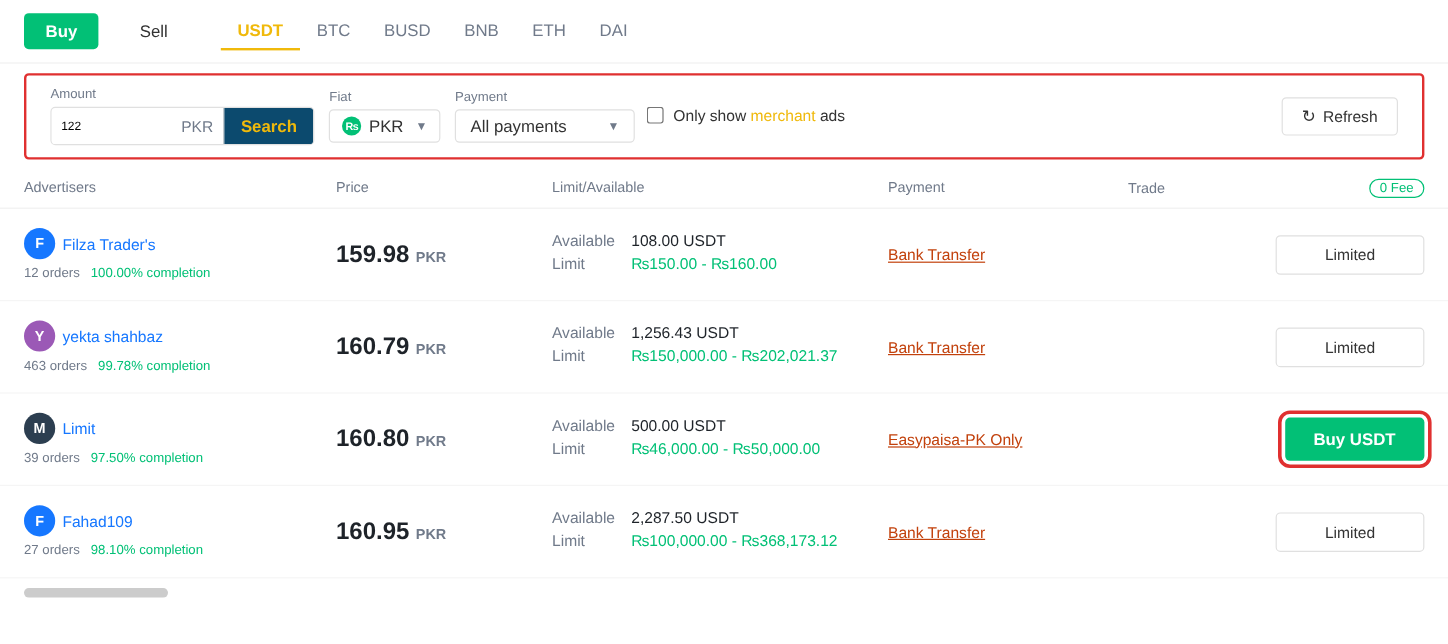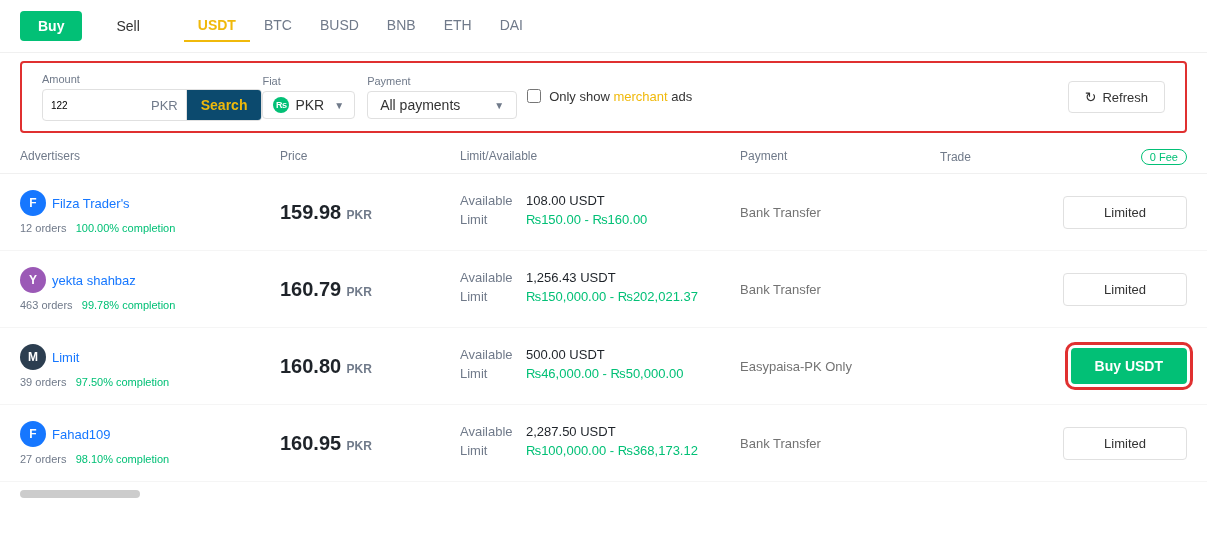--- a/index.html
+++ b/index.html
@@ -56,21 +56,21 @@
     .price-col { flex: 0 0 180px; font-size: 20px; font-weight: 600; color: #1E2329; }
     .price-currency { font-size: 12px; color: #707A8A; margin-left: 2px; }
 
     .limit-col { flex: 0 0 280px; }
     .limit-row { display: flex; gap: 8px; margin-bottom: 4px; font-size: 13px; }
     .limit-label { color: #707A8A; min-width: 58px; }
     .limit-value { color: #1E2329; }
     .limit-range { color: #02C076; }
 
     .payment-col { flex: 0 0 200px; }
-    .payment-tag { color: #737373; font-size: 13px; }
+    .payment-tag { color: #c2410c; font-size: 13px; text-decoration: underline; }
 
     .trade-col { flex: 1; display: flex; justify-content: flex-end; align-items: center; }
     .limited-btn { border: 1px solid #e0e0e0; background: #fff; color: #333; border-radius: 4px; padding: 8px 40px; font-size: 13px; cursor: pointer; }
     .buy-usdt-btn { background: #02C076; color: #fff; border: none; border-radius: 4px; padding: 10px 24px; font-size: 14px; font-weight: 600; cursor: pointer; outline: 3px solid #e03030; outline-offset: 3px; }
     .scrollbar-thumb { width: 120px; height: 8px; background: #ccc; border-radius: 4px; }
   </style>
 </head>
 <body>
 
 <div class="top-bar">
@@ -90,21 +90,21 @@
 
   <div class="filter-group">
     <span class="filter-label">Amount</span>
     <div class="amount-input-wrap">
       <input class="amount-input" type="text" value="122" style="">
       <span class="amount-currency">PKR</span>
       <button class="search-btn">Search</button>
     </div>
   </div>
 
-  <div class="filter-group" style="">
+  <div class="filter-group" style="margin-left:12px;">
     <span class="filter-label">Fiat</span>
     <div class="fiat-select-wrap">
       <span class="fiat-dot">₨</span>
       <span class="fiat-text">PKR</span>
       <span class="chevron">▼</span>
     </div>
   </div>
 
   <div class="filter-group" style="margin-left:12px;">
     <span class="filter-label">Payment</span>

